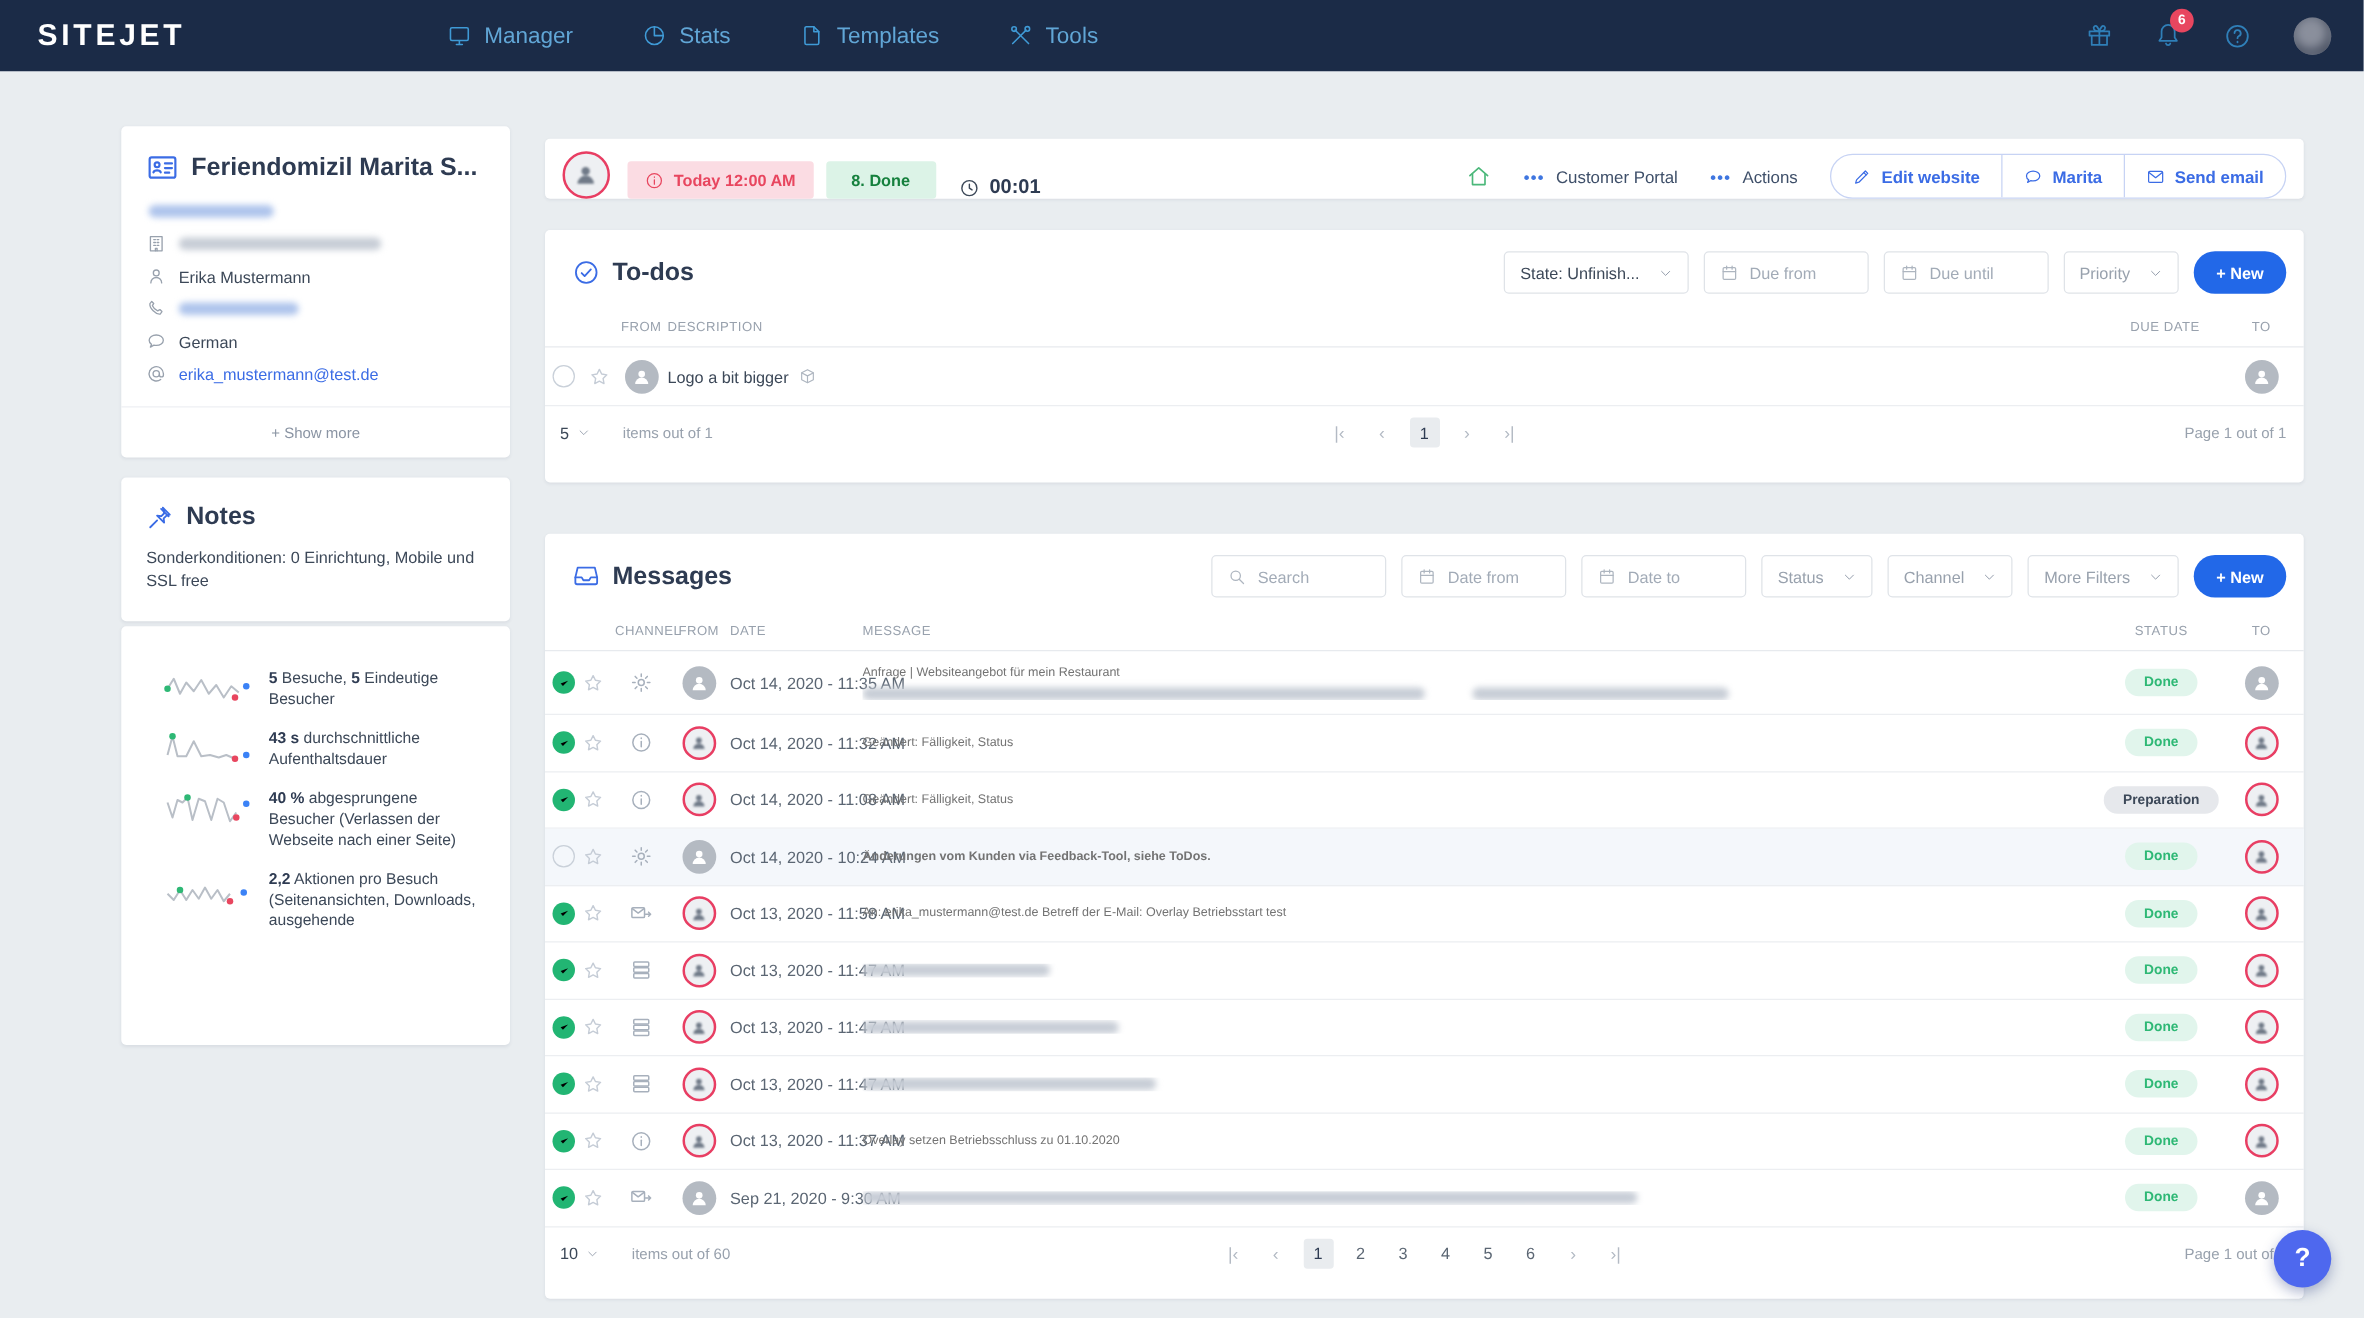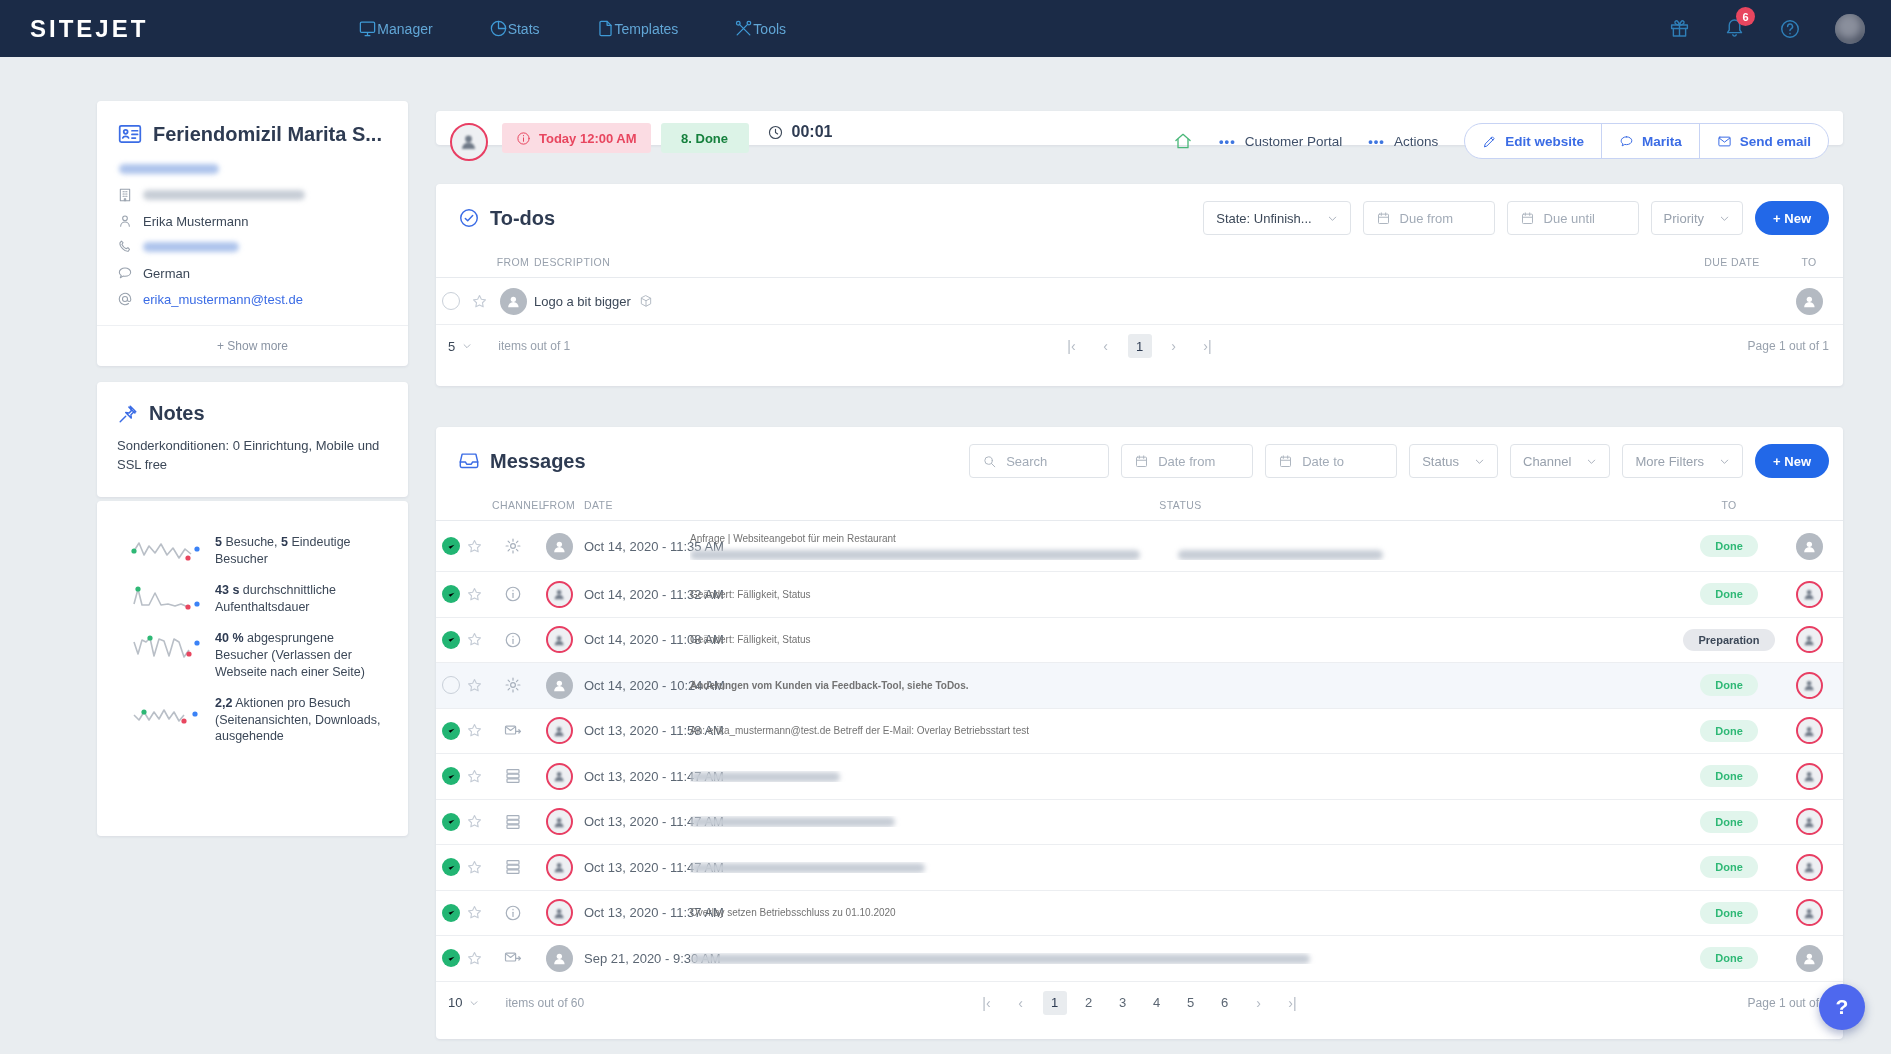--- a/index.html
+++ b/index.html
@@ -9,21 +9,21 @@
     -webkit-font-smoothing:antialiased;color:#3c4858;
   }
   svg{display:block}
   .ic svg{width:100%;height:100%;fill:none;stroke:currentColor;stroke-width:1.6;stroke-linecap:round;stroke-linejoin:round}
   .ic{display:inline-flex;align-items:center;justify-content:center;flex:none}
 
   
   #navbar{position:absolute;left:0;top:0;width:100%;height:57px;background:#1b2b47;display:flex;align-items:center;}
   #logo{color:#fff;font-size:24px;font-weight:bold;letter-spacing:3px;margin-left:30px;}
   #nav-items{display:flex;gap:56px;margin-left:210px;}
-  .nav-item{display:flex;align-items:center;color:#61a6d6;font-size:14px;cursor:pointer;}
+  .nav-item{display:flex;align-items:center;gap:10px;color:#61a6d6;font-size:18px;cursor:pointer;}
   .nav-item .ic{width:19px;height:19px;color:#3f9ad6;}
   #nav-right{margin-left:auto;display:flex;align-items:center;gap:34px;padding-right:26px;}
   #nav-right .ic{width:22px;height:22px;color:#2f7fb8;}
   .bell-wrap{position:relative;}
   .nav-badge{position:absolute;top:-9px;right:-10px;background:#e8465f;color:#fff;font-size:11px;font-weight:bold;
     width:19px;height:19px;border-radius:50%;display:flex;align-items:center;justify-content:center;}
   #nav-avatar{width:30px;height:30px;border-radius:50%;background:#6d7484;overflow:hidden;position:relative;}
   #nav-avatar::after{content:"";position:absolute;inset:0;background:radial-gradient(circle at 45% 40%,#8a8f9c 0 35%,#4d5464 70%);filter:blur(3px);}
 
   
@@ -51,21 +51,21 @@
   .stats-head{display:flex;align-items:center;justify-content:space-between;}
   .btn-open{display:flex;align-items:center;gap:7px;background:#2268e8;color:#fff;border-radius:16px;height:31px;
     padding:0 15px;font-size:13px;font-weight:bold;cursor:pointer;}
   .btn-open .ic{width:14px;height:14px;color:#fff;}
   .stat-row{display:flex;gap:12px;align-items:flex-start;margin:13px 0 14px 14px;}
   .spark{flex:none;}
   .stat-text{font-size:12.5px;line-height:1.35;color:#3c4858;}
   .stat-text b{color:#2e3b52;}
 
   
-  #card-header{left:436px;top:111px;width:1407px;height:34px;display:flex;align-items:flex-start;padding:12px 14px;box-sizing:border-box;}
+  #card-header{left:436px;top:111px;width:1407px;height:48px;display:flex;align-items:flex-end;padding:0 14px;box-sizing:border-box;}
   .avatar{border-radius:50%;display:flex;align-items:center;justify-content:center;overflow:hidden;flex:none;box-sizing:border-box;}
   .avatar .ic{width:62%;height:62%;}
   .avatar .ic svg{fill:currentColor;stroke:none;}
   .avatar.gray{background:#b4bac2;color:#fff;}
   .avatar.pink{background:#eef0f3;color:#707a88;border:2px solid #e83e63;}
   .avatar.pink .ic{filter:blur(1px);}
   .avatar.lg{width:38px;height:38px;}
   .avatar.sm{width:27px;height:27px;}
   .badge{height:30px;border-radius:3px;display:flex;align-items:center;gap:8px;padding:0 14px;font-size:13px;font-weight:600;margin-left:14px;}
   .badge .ic{width:15px;height:15px;}
@@ -602,20 +602,21 @@
       </span>
       <span class="btn-new">+ New</span>
     </div>
   </div>
   <div class="tbl-head mgrid">
     <span></span>
       <span></span>
     <span class="th c">CHANNEL</span>
     <span class="th c">FROM</span>
     <span class="th">DATE</span>
+    <span class="th">MESSAGE</span>
     <span class="th c">STATUS</span>
     <span class="th c">TO</span>
   </div>
   <div id="msg-rows">
       <div class="msg-row mgrid first">
         <span class="chk on">
           <svg viewBox="0 0 24 24">
             <path d="M5.5 12.8l4 4L18.5 8"></path>
           </svg>
         </span>

